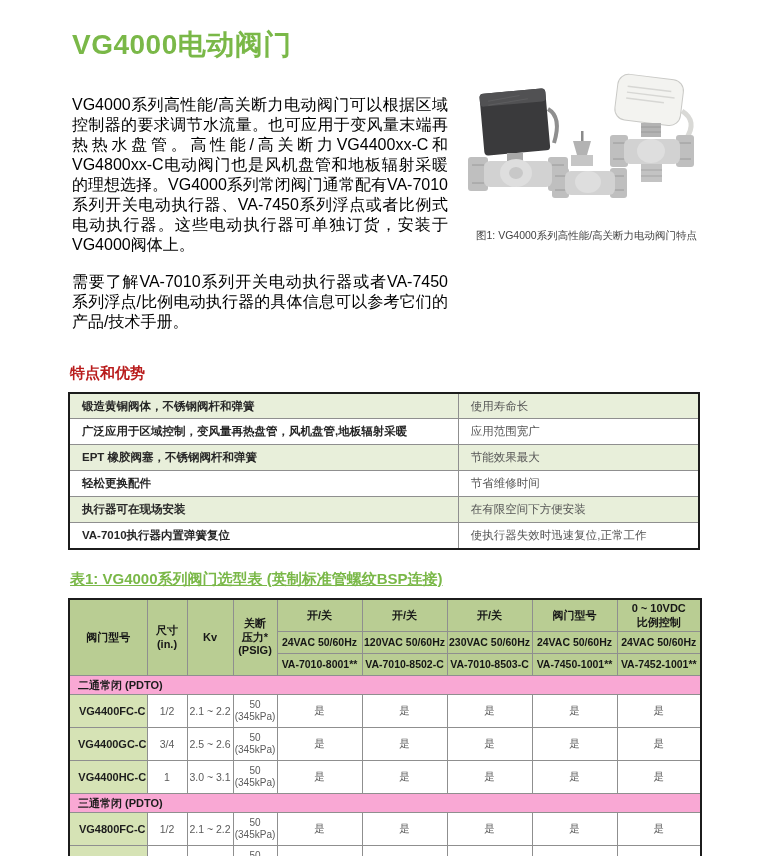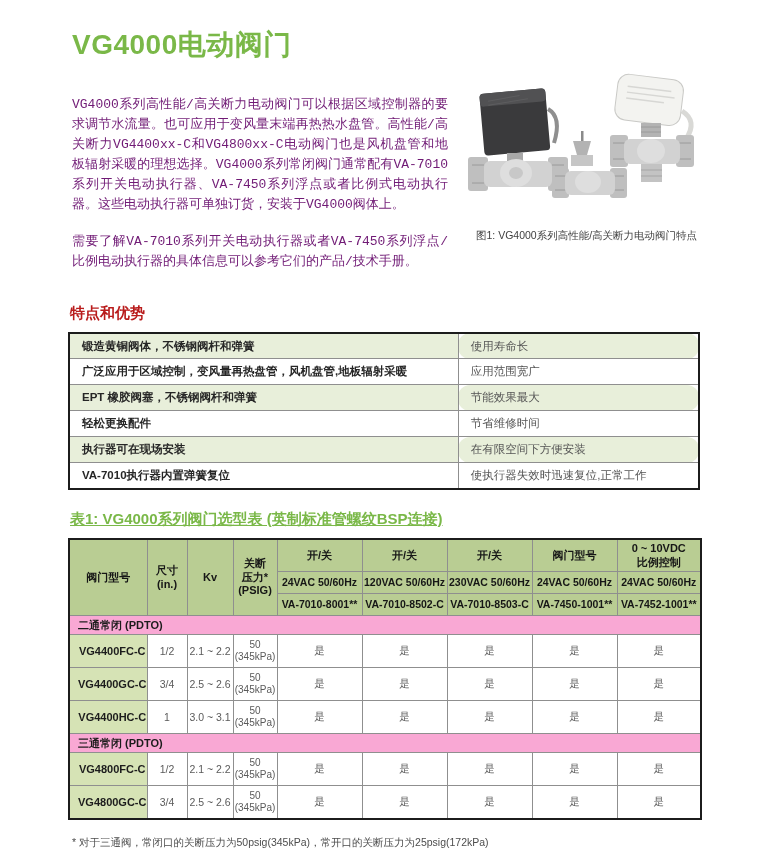--- a/index.html
+++ b/index.html
@@ -14,21 +14,21 @@
   .content { width: 632px; }
 
   h1.doc-title {
     font-size: 28px; font-weight: 600; color: #7ab848;
     letter-spacing: 0.5px; line-height: 1.1; padding-left: 4px;
   }
 
   .intro { display: flex; margin-top: 8px; }
   .intro-text { width: 380px; padding-top: 26px; padding-left: 4px; }
   .intro-text p {
-    font-size: 13px; line-height: 20px; color: #701a75; text-align: justify; font-family: Liberation Mono, monospace;
+    font-size: 16px; line-height: 20px; color: #000000; text-align: justify;
   }
   .intro-text p + p { margin-top: 17px; }
 
   .figure-col { width: 240px; margin-left: 12px; }
   .figure-img { width: 238px; height: 150px; display: block; }
   .figure-caption { font-size: 10.5px; color: #3f3f3f; margin-top: 10px; padding-left: 16px; }
 
   .section-heading {
     margin-top: 32px; font-size: 15px; font-weight: bold; color: #b91c1c; padding-left: 2px;
   }
@@ -38,21 +38,21 @@
 
   table { border-collapse: collapse; table-layout: fixed; width: 632px; }
 
   
   .features-table { margin-top: 9px; border: 2px solid #1c1c1c; }
   .features-table td {
     border: 1px solid #8f8f8f; height: 26px; vertical-align: middle;
     font-size: 11.5px; padding: 2px 12px;
   }
   .features-table td.feature { width: 375px; font-weight: bold; color: #262626; }
-  .features-table td.benefit { width: 232px; color: #555555; border-radius: 12px; }
+  .features-table td.benefit { width: 232px; color: #555555; }
   .features-table tr.alt { background: #e8efda; }
 
   
   .selection-table { margin-top: 9px; border: 2px solid #1c1c1c; }
   .selection-table th, .selection-table td {
     border: 1px solid #8f8f8f; vertical-align: middle; text-align: center;
   }
   .selection-table thead th {
     background: #b9cd93; color: #161616; font-weight: bold; font-size: 11px;
     line-height: 1.25; padding: 2px 1px;

